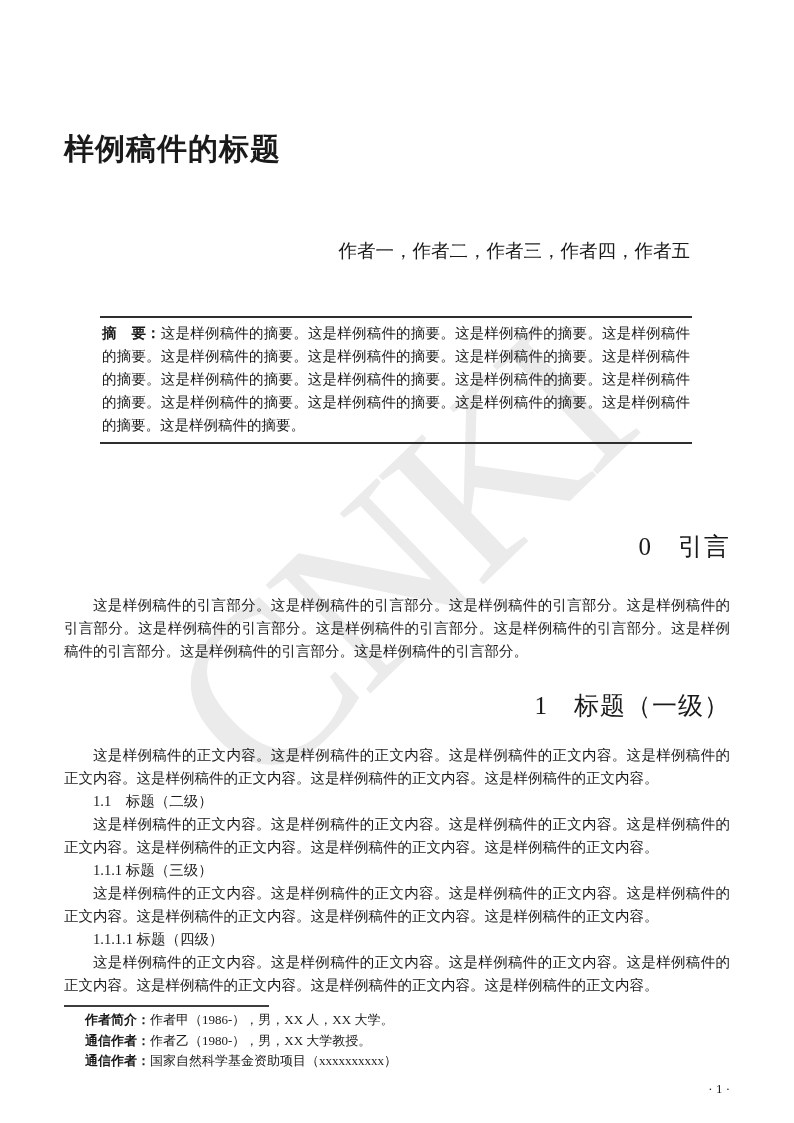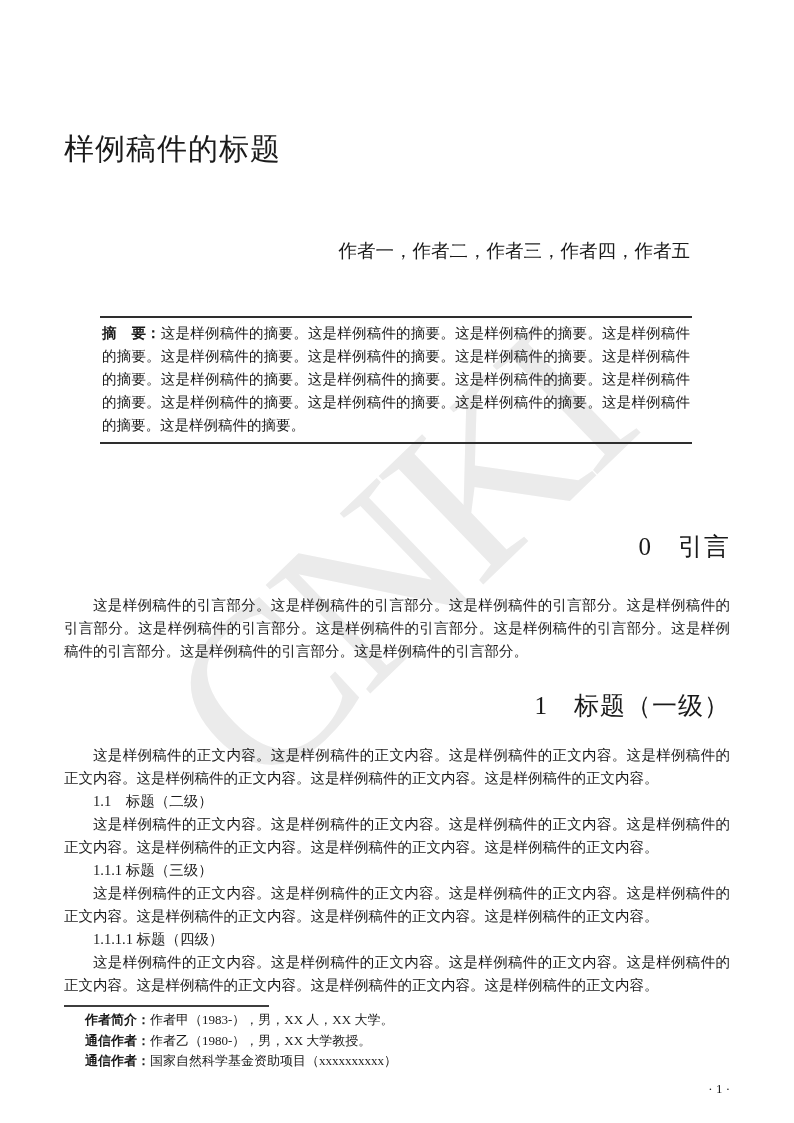--- a/index.html
+++ b/index.html
@@ -26,21 +26,21 @@
   }
   .content {
     position:absolute; inset:0;
     padding:0 64px;
     z-index:1;
     box-sizing:border-box;
   }
   .paper-title {
     margin:130px 0 0 0;
     font-family:"Liberation Sans","DejaVu Sans",sans-serif;
-    font-weight:normal;
+    font-weight:bold;
     font-size:30px;
     line-height:38px;
     letter-spacing:1px;
   }
   .authors {
     margin-top:70px;
     text-align:right;
     padding-right:40px;
     font-size:18.5px;
     line-height:26px;
@@ -133,21 +133,21 @@
 
     <h4 class="sub-heading">1.1.1 标题（三级）</h4>
     <p class="body-para">这是样例稿件的正文内容。这是样例稿件的正文内容。这是样例稿件的正文内容。这是样例稿件的正文内容。这是样例稿件的正文内容。这是样例稿件的正文内容。这是样例稿件的正文内容。</p>
 
     <h5 class="sub-heading">1.1.1.1 标题（四级）</h5>
     <p class="body-para">这是样例稿件的正文内容。这是样例稿件的正文内容。这是样例稿件的正文内容。这是样例稿件的正文内容。这是样例稿件的正文内容。这是样例稿件的正文内容。这是样例稿件的正文内容。</p>
 
     <div class="footnote-divider"></div>
 
     <div class="footnote">
-      <p><span class="inline-label">作者简介：</span><span>作者甲（1983-），男，XX 人，XX 大学。</span></p>
+      <p><span class="inline-label">作者简介：</span><span>作者甲（1986-），男，XX 人，XX 大学。</span></p>
       <p><span class="inline-label">通信作者：</span><span>作者乙（1980-），男，XX 大学教授。</span></p>
       <p><span class="inline-label">通信作者：</span><span>国家自然科学基金资助项目（xxxxxxxxxx）</span></p>
     </div>
 
     <div class="page-number">· 1 ·</div>
 
   </div>
 </div>
 
 </body></html>

